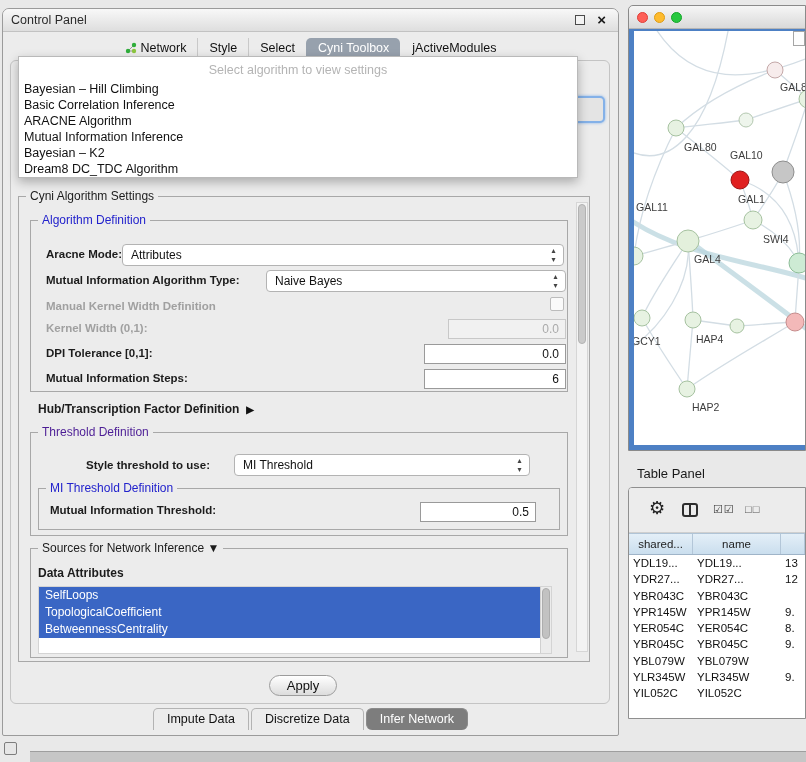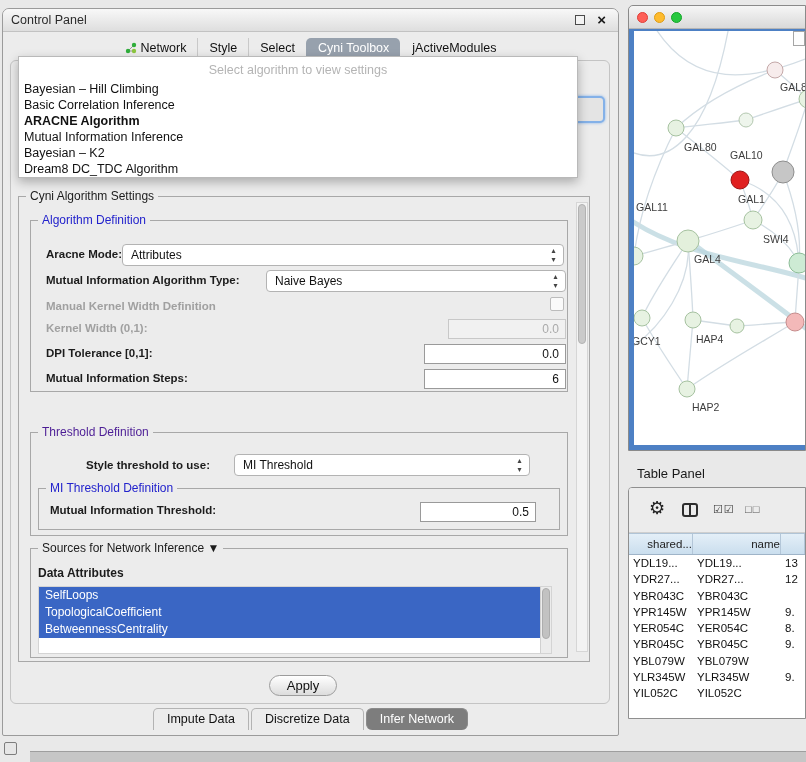--- a/index.html
+++ b/index.html
@@ -35,21 +35,21 @@
   
   .content-box { position: absolute; left: 7px; top: 51px; width: 600px; height: 644px; border: 1px solid #c4c4c4; border-radius: 6px; }
   
   .focus-frag { position: absolute; left: 569px; top: 87px; width: 33px; height: 27px;
     border: 2px solid #84b1e8; border-radius: 5px; background: #e4e4e4; box-shadow: 0 0 3px #84b1e8; z-index: 1; }
   
   .popup { position: absolute; left: 15px; top: 47px; width: 560px; height: 122px; background: #fff;
     border: 1px solid #b9b9b9; box-shadow: 0 4px 10px rgba(0,0,0,.28); z-index: 10; }
   .popup-ph { height: 24px; padding-top: 6px; text-align: center; color: #b4b4b4; font-size: 12.5px; }
   .popup-opt { height: 16px; line-height: 16px; padding-left: 5px; font-size: 12.5px; color: #111; }
-  .popup-opt-hl { font-weight: bold; }
+  .popup-opt-hl { font-weight: normal; }
   
   .fs { position: absolute; border: 1px solid #a8a8a8; }
   .fs-legend { position: absolute; top: -8px; left: 7px; background: #ececec; padding: 0 4px; font-size: 12px; white-space: nowrap; }
   .leg-blue { color: #2222cc; }
   .leg-green { color: #4c1d95; }
   .row-label { position: absolute; font-size: 11.5px; font-weight: bold; color: #1c1c1c; white-space: nowrap; }
   .row-label.dis { color: #a0a0a0; }
   
   .combo { position: absolute; height: 22px; background: #fff; border: 1px solid #b3b3b3; border-radius: 4px; }
   .combo-txt { position: absolute; left: 8px; top: 3px; font-size: 12px; color: #111; }
@@ -95,21 +95,21 @@
   .tbl-win { position: absolute; left: 628px; top: 487px; width: 178px; height: 232px;
     background: #fff; border: 1px solid #8f8f8f; border-radius: 4px 0 0 0; overflow: hidden; }
   .tbl-toolbar { position: absolute; left: 0; right: 0; top: 0; height: 45px; background: #ececec; border-bottom: 1px solid #cfcfcf; }
   .ic-gear { position: absolute; left: 20px; top: 9px; font-size: 18px; color: #222; }
   .ic-cols { position: absolute; left: 53px; top: 15px; width: 16px; height: 14px; border: 2px solid #2e2e2e; border-radius: 3px; }
   .ic-cols:after { content: ""; position: absolute; left: 5px; top: 0; bottom: 0; border-left: 2px solid #2e2e2e; }
   .ic-checks { position: absolute; left: 84px; top: 15px; font-size: 11px; color: #333; letter-spacing: 1px; }
   .ic-squares { position: absolute; left: 116px; top: 15px; font-size: 11px; color: #555; letter-spacing: 1px; }
   .tbl-header { position: absolute; left: 0; right: 0; top: 45px; height: 22px; display: flex;
     background: linear-gradient(#e4eff8, #cadeee); border-top: 1px solid #b0c4d6; border-bottom: 1px solid #9fb4c8; }
-  .th { font-size: 11.5px; text-align: right; line-height: 20px; border-right: 1px solid #b3c6d8; color: #222; overflow: hidden; white-space: nowrap; }
+  .th { font-size: 11.5px; text-align: center; line-height: 20px; border-right: 1px solid #b3c6d8; color: #222; overflow: hidden; white-space: nowrap; }
   .tbl-body { position: absolute; left: 0; right: 0; top: 67px; bottom: 0; background: #fff; }
   .trow { display: flex; height: 16.3px; }
   .td { font-size: 11.5px; line-height: 16px; padding-left: 4px; color: #111; overflow: hidden; white-space: nowrap; }
   .c0 { width: 64px; } .c1 { width: 88px; } .c2 { flex: 1; }
   
   .mini-icon { position: absolute; left: 4px; top: 742px; width: 13px; height: 13px; border: 1px solid #7d7d7d; background: #e6e6e6; border-radius: 2px; }
   .bottom-strip { position: absolute; left: 30px; top: 751px; width: 776px; height: 11px; background: #c6c6c6; border-top: 1px solid #9e9e9e; }
 </style>
 </head>
 <body>
@@ -173,20 +173,21 @@
   </div>
   <span class="row-label dis" style="left:43px; top:291px;">Manual Kernel Width Definition</span>
   <div class="chk" style="left:547px; top:288px;"></div>
   <span class="row-label dis" style="left:43px; top:313px;">Kernel Width (0,1):</span>
   <div class="field dis" style="left:445px; top:310px; width:118px;">0.0</div>
   <span class="row-label" style="left:43px; top:338px;">DPI Tolerance [0,1]:</span>
   <div class="field" style="left:421px; top:335px; width:142px;">0.0</div>
   <span class="row-label" style="left:43px; top:363px;">Mutual Information Steps:</span>
   <div class="field" style="left:421px; top:360px; width:142px;">6</div>
 
+  <span class="row-label" style="left:35px; top:393px; font-size:12px;"><span>Hub/Transcription Factor Definition</span><span class="tri">▶</span></span>
 
   <div class="fs" style="left:27px; top:423px; width:538px; height:104px;">
     <span class="fs-legend leg-green">Threshold Definition</span>
   </div>
   <span class="row-label" style="left:83px; top:450px;">Style threshold to use:</span>
   <div class="combo" style="left:231px; top:445px; width:296px;">
     <span class="combo-txt">MI Threshold</span>
     <span class="combo-arrows"><span>▴</span><br><span>▾</span></span>
   </div>
   <div class="fs" style="left:35px; top:479px; width:522px; height:42px;">

